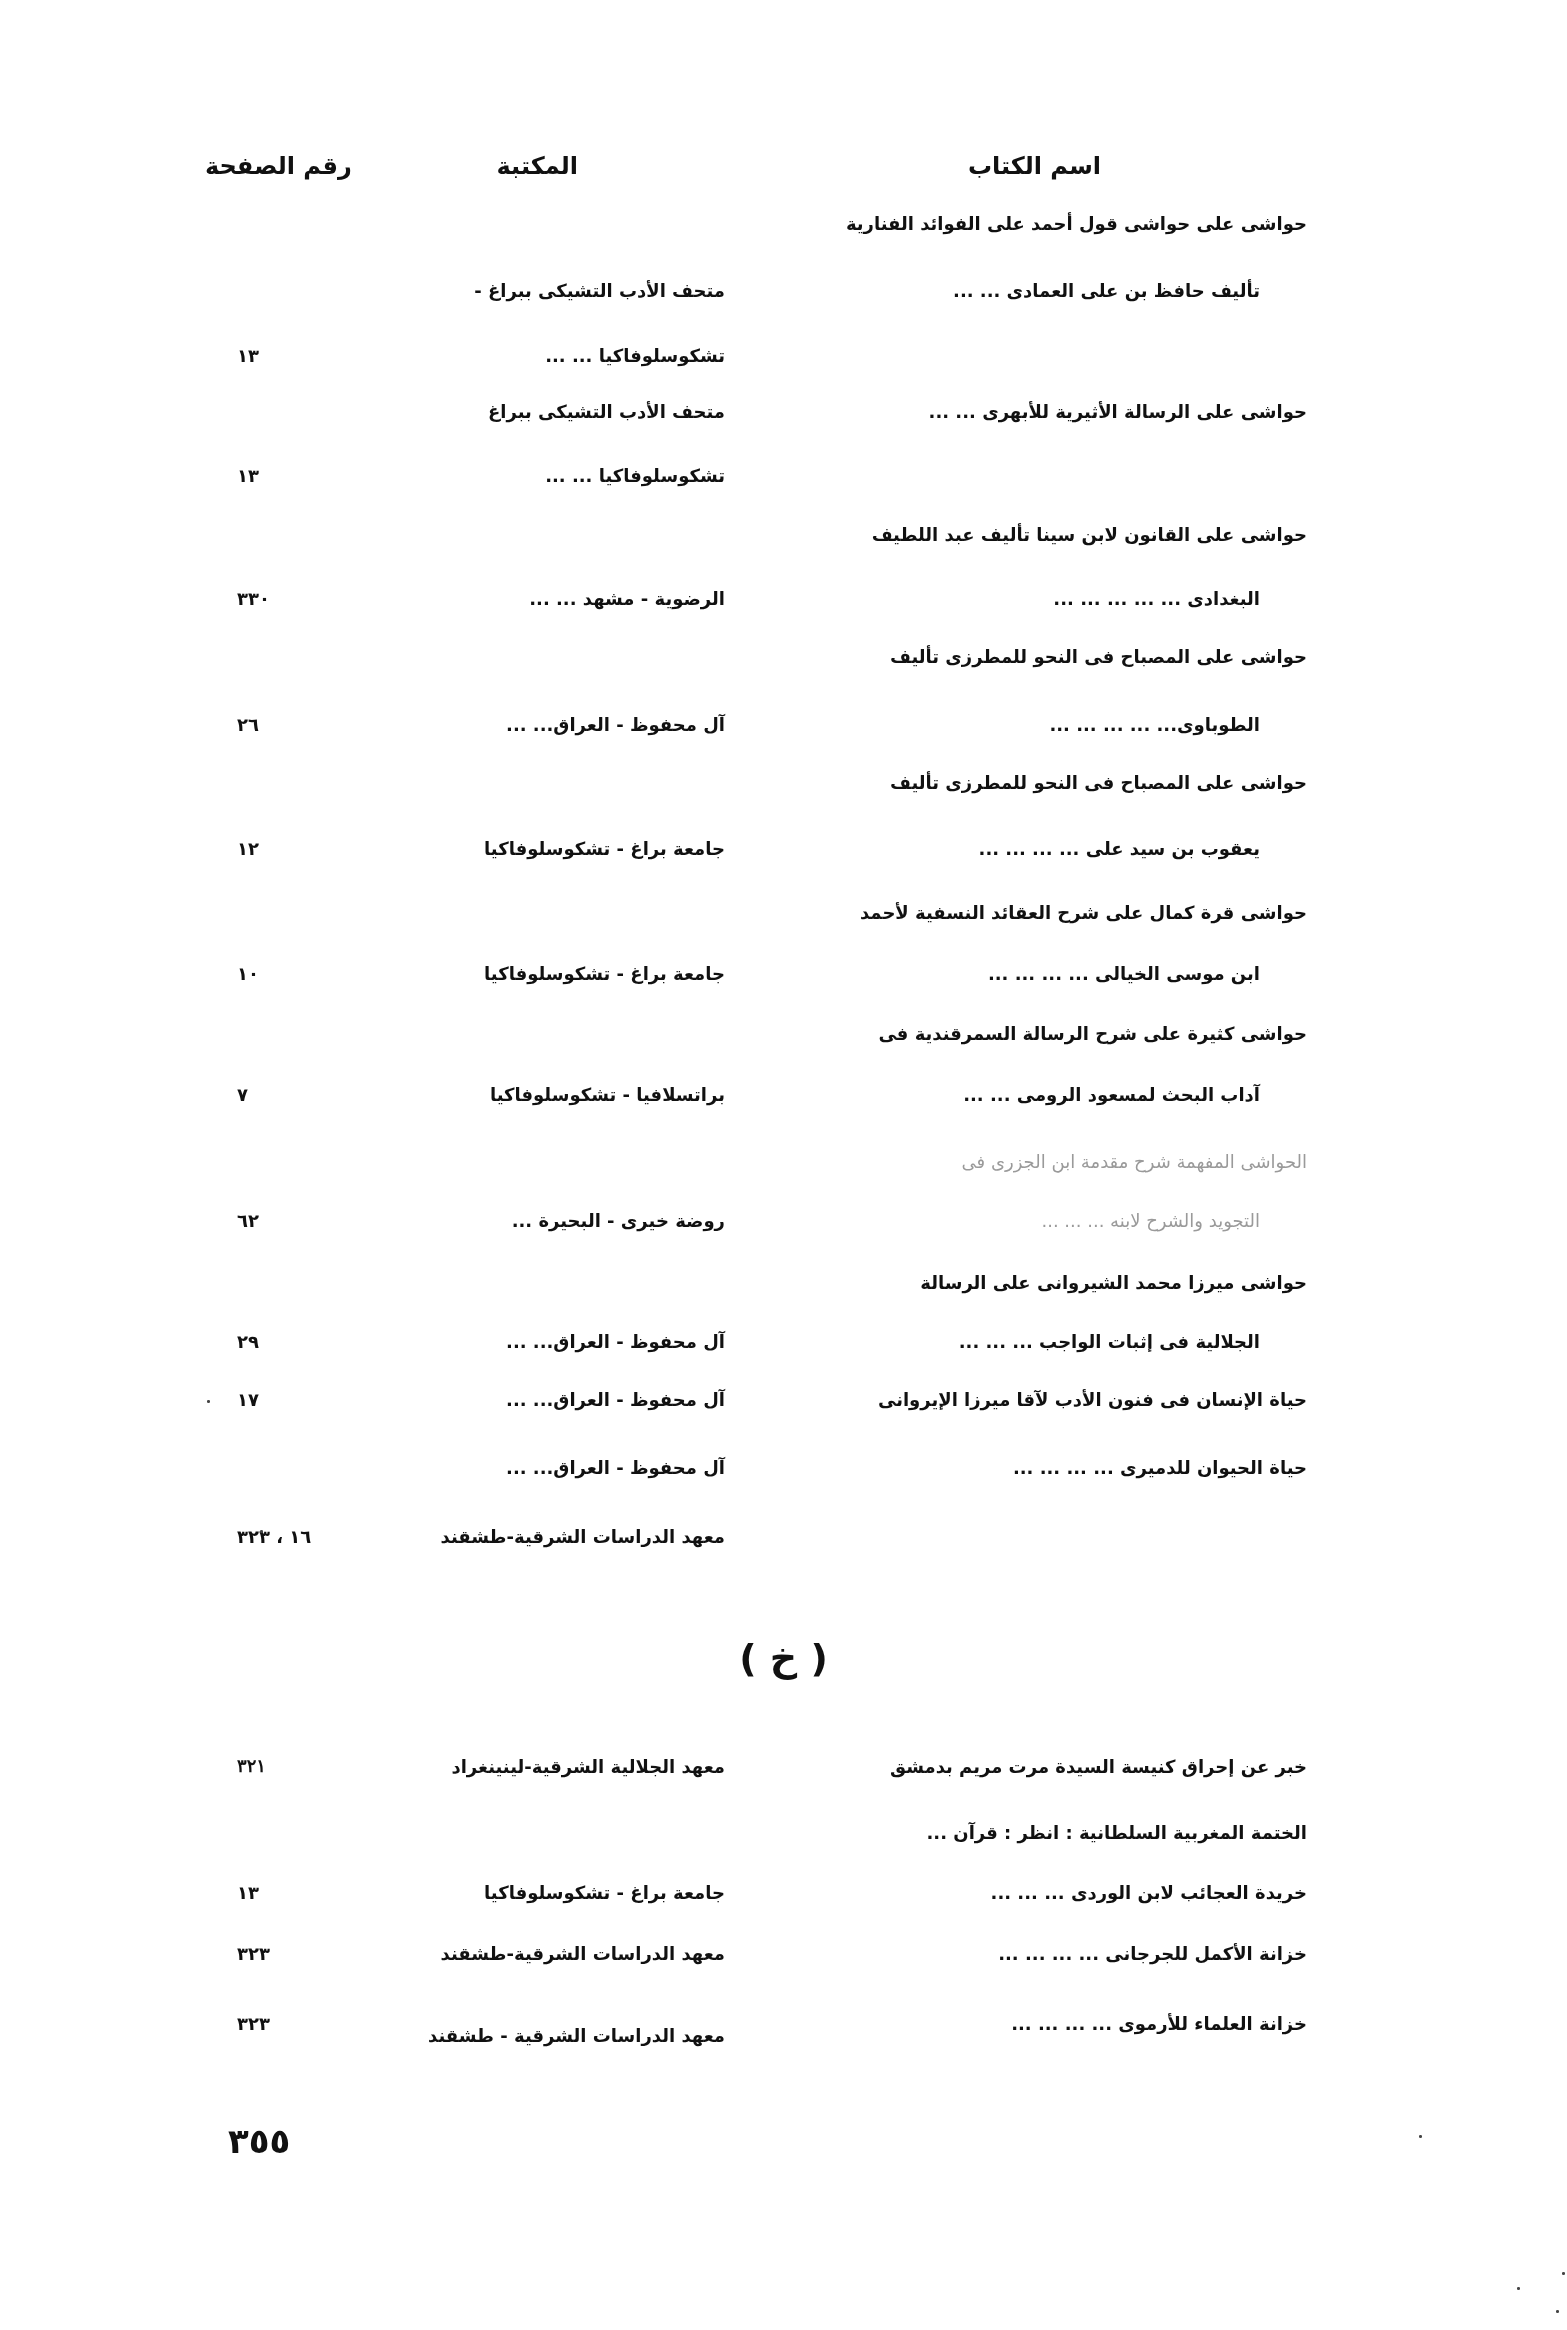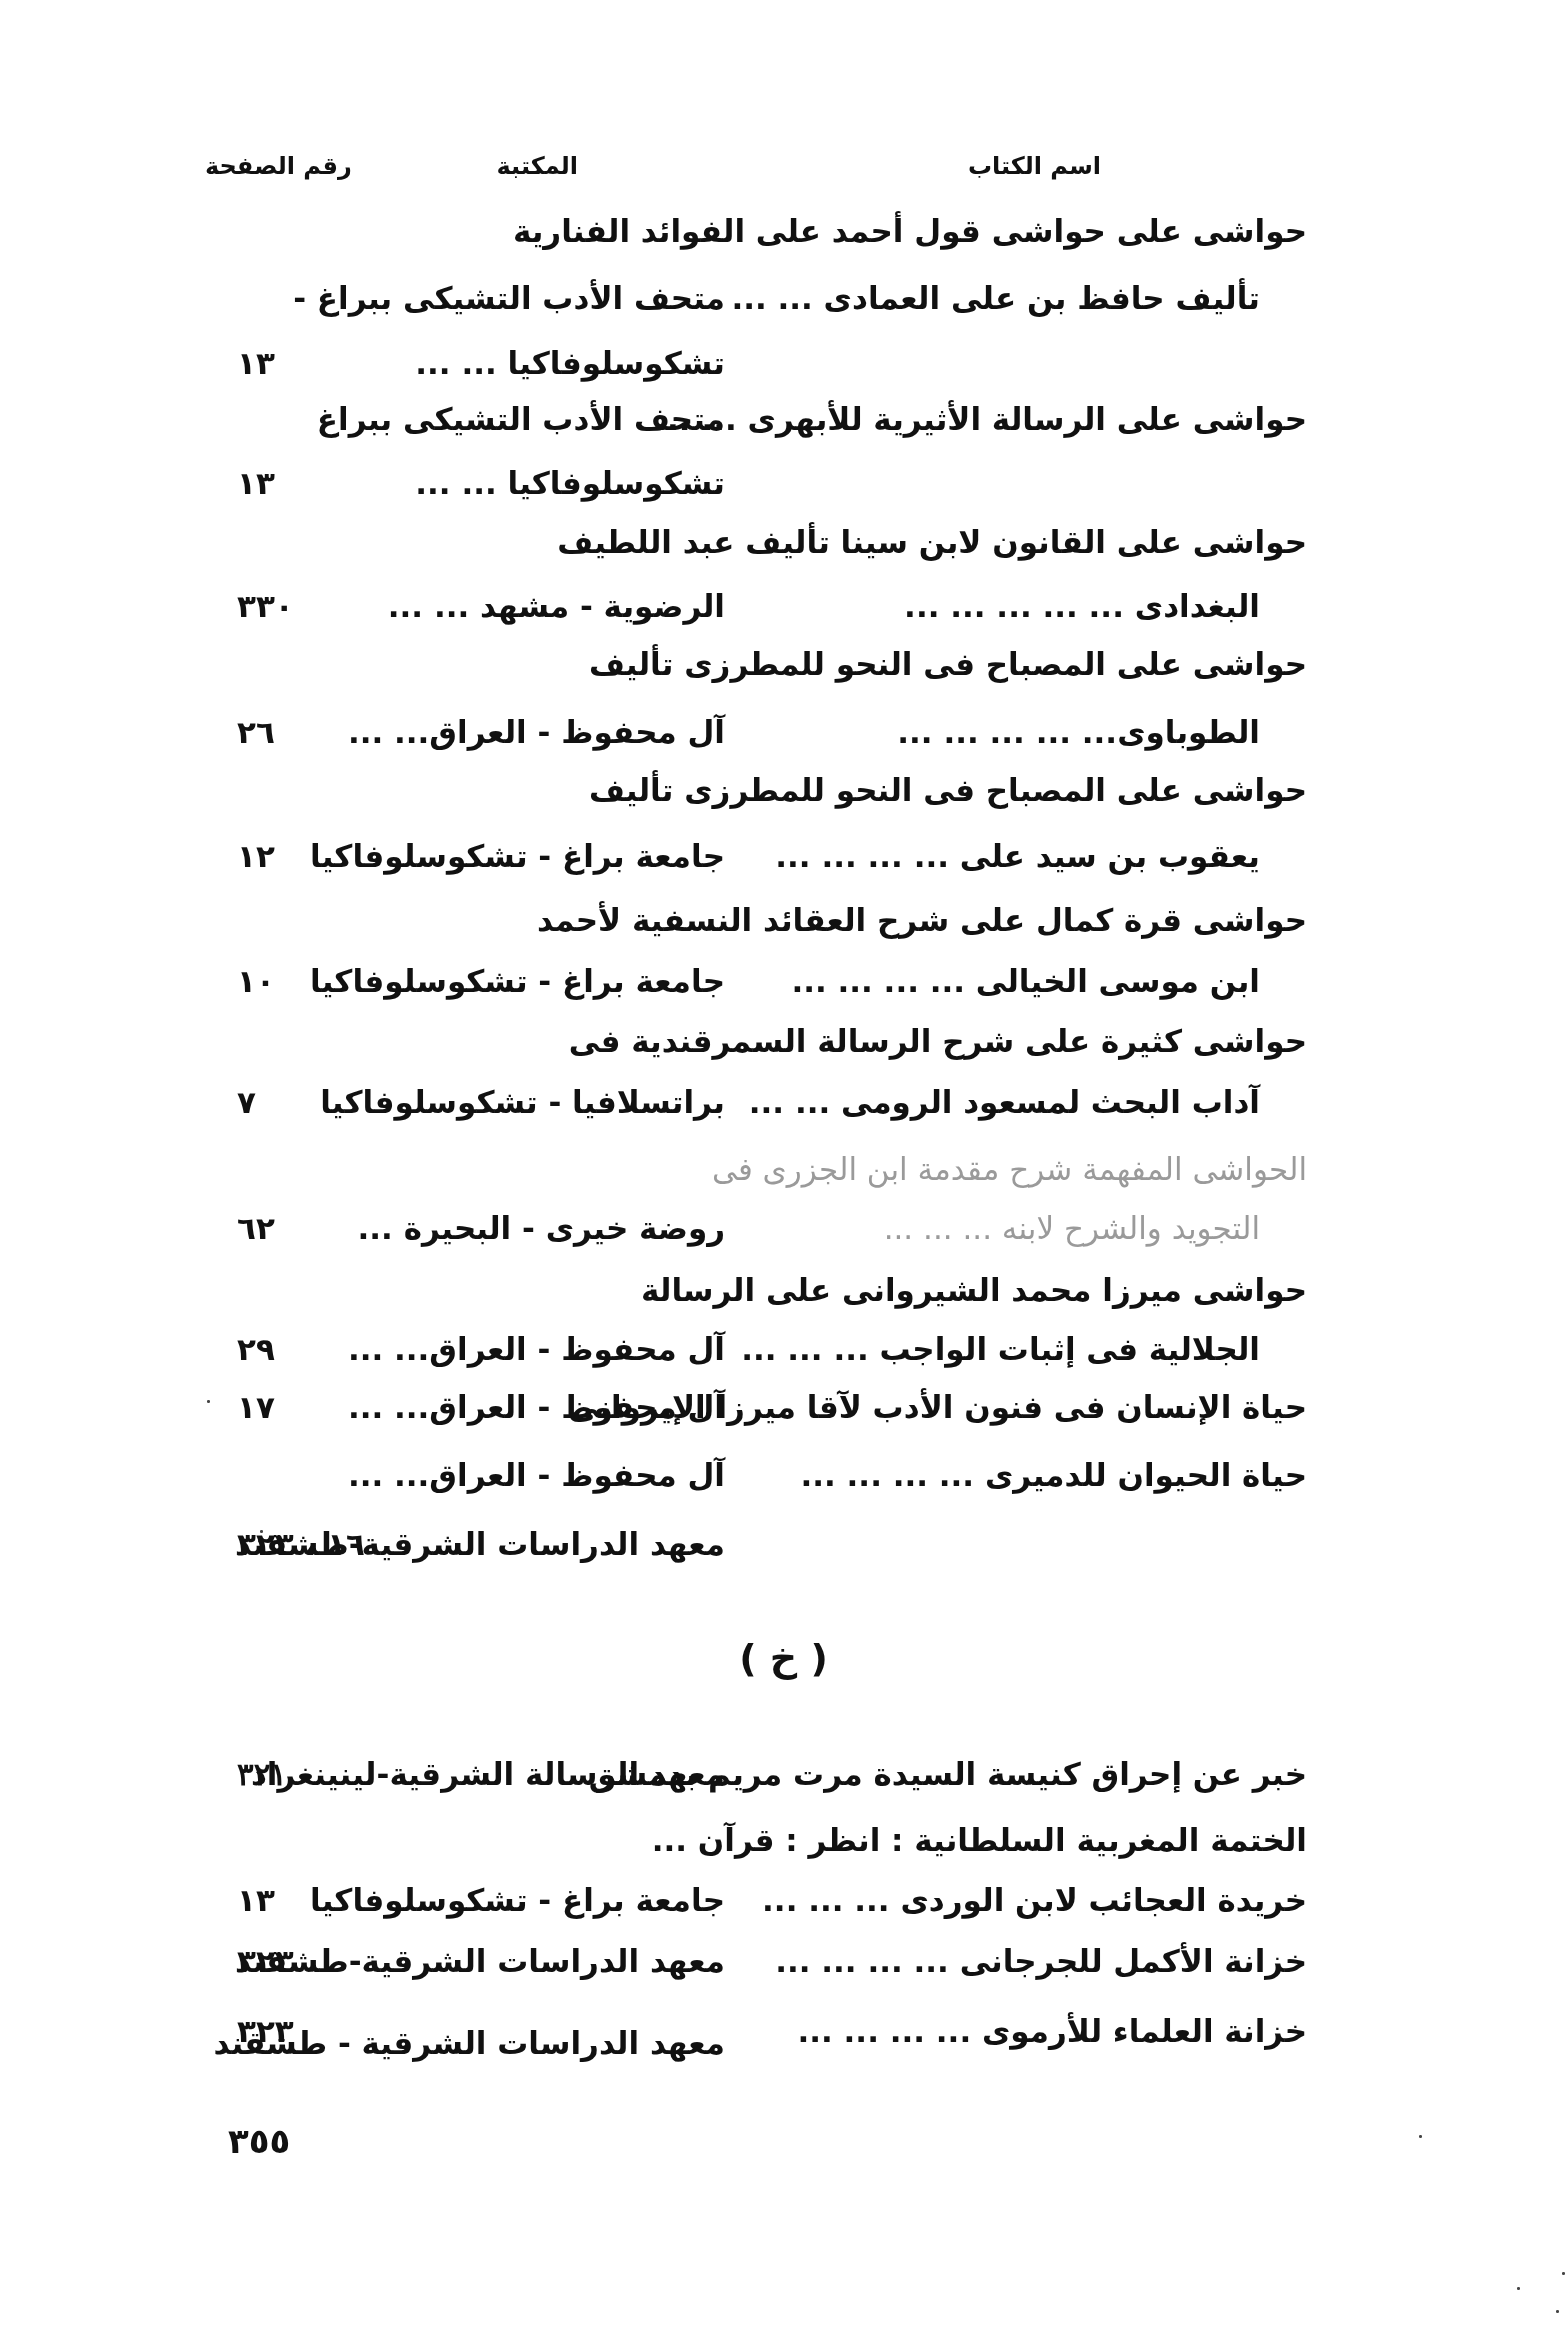--- a/index.html
+++ b/index.html
@@ -19,21 +19,21 @@
       position: absolute;
       left: 0; top: 0;
       width: 1567px;
       height: 2330px;
       background: #ffffff;
     }
     .line {
       position: absolute;
       direction: rtl;
       white-space: nowrap;
-      font-size: 31px;
+      font-size: 18px;
       font-weight: bold;
       line-height: 1.2;
       unicode-bidi: plaintext;
     }
     .col-title { right: 260px; text-align: right; }
     .col-title.indent { right: 307px; }
     .col-lib { right: 842px; text-align: right; }
     .col-page { left: 201px; text-align: left; direction: rtl; margin-left: 36px; }
     .hdr {
       position: absolute;
@@ -140,21 +140,21 @@
 
   <div class="line col-title" style="top:1457px;">حياة الحيوان للدميرى ... ... ... ...</div>
   <div class="line col-lib" style="top:1457px;">آل محفوظ - العراق... ...</div>
 
   <div class="line col-lib" style="top:1526px;">معهد الدراسات الشرقية-طشقند</div>
   <div class="line col-page" style="top:1526px;">١٦ ، ٣٢٣</div>
 
   <div class="section-letter">( خ )</div>
 
   <div class="line col-title" style="top:1756px; right:260px;">خبر عن إحراق كنيسة السيدة مرت مريم بدمشق</div>
-  <div class="line col-lib" style="top:1756px;">معهد الرسالة الشرقية-لينينغراد</div>
+  <div class="line col-lib" style="top:1756px;">معهد الجلالية الشرقية-لينينغراد</div>
   <div class="line col-page" style="top:1756px;font-family:Liberation Serif, serif;">٣٢١</div>
 
   <div class="line col-title" style="top:1822px;">الختمة المغربية السلطانية : انظر : قرآن ...</div>
 
   <div class="line col-title" style="top:1882px;">خريدة العجائب لابن الوردى ... ... ...</div>
   <div class="line col-lib" style="top:1882px;">جامعة براغ - تشكوسلوفاكيا</div>
   <div class="line col-page" style="top:1882px;">١٣</div>
 
   <div class="line col-title" style="top:1943px;">خزانة الأكمل للجرجانى ... ... ... ...</div>
   <div class="line col-lib" style="top:1943px;">معهد الدراسات الشرقية-طشقند</div>

